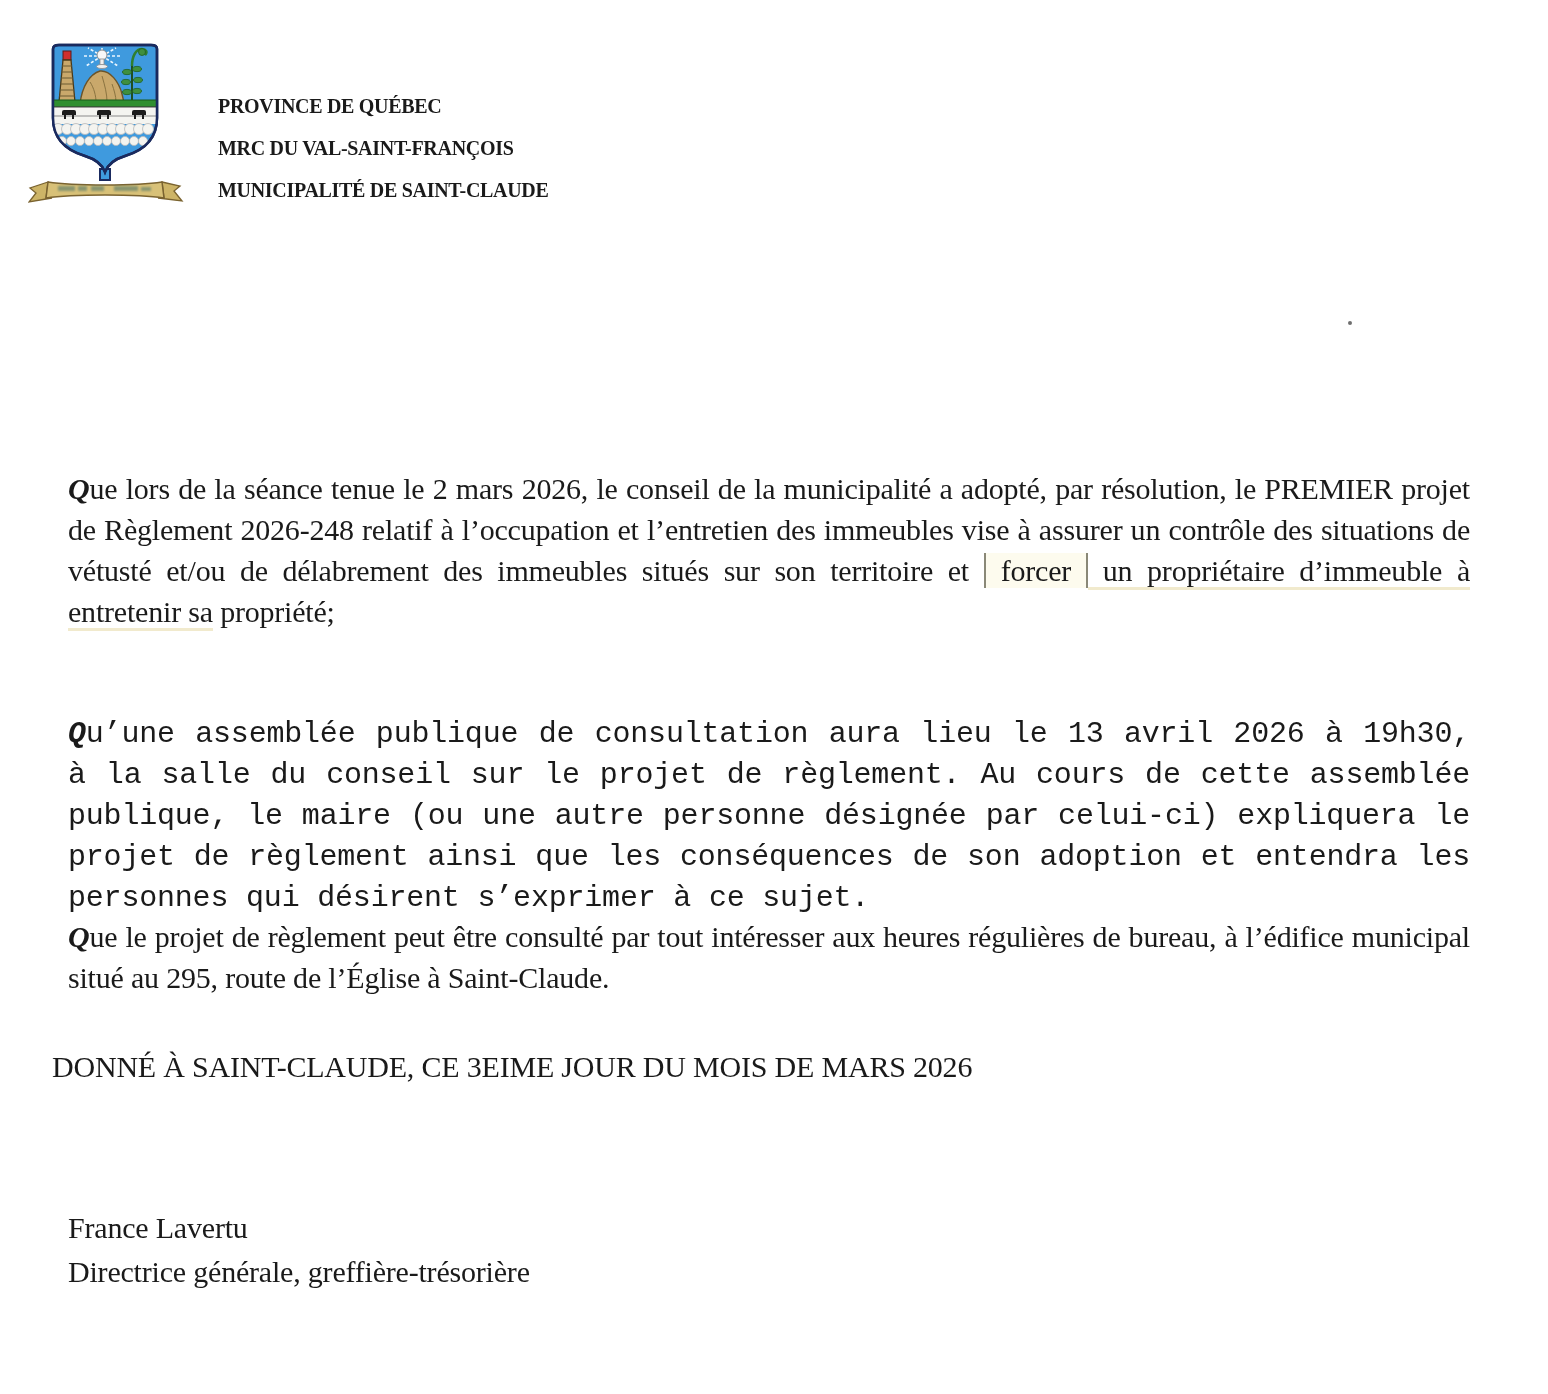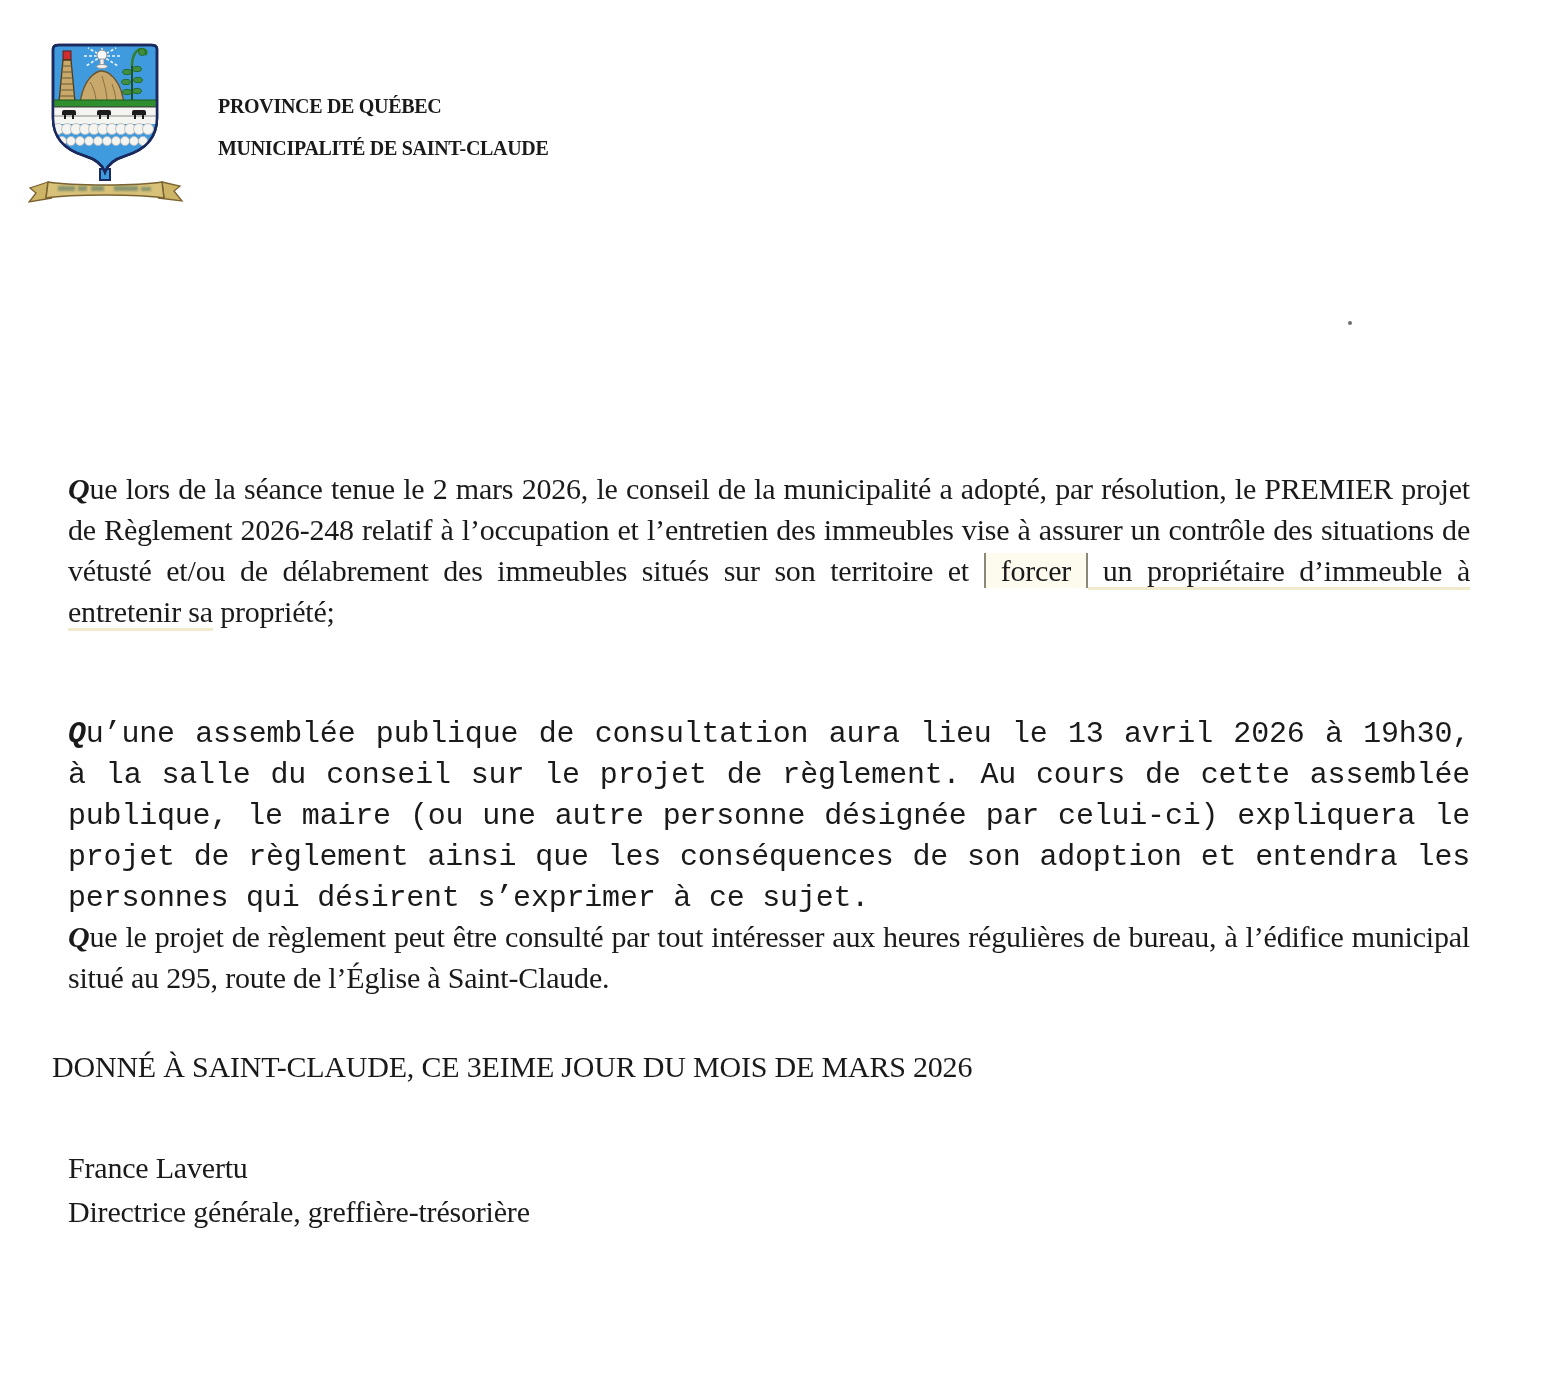--- a/index.html
+++ b/index.html
@@ -49,21 +49,21 @@
     padding: 1px 15px;
   }
   .seg-underlined { border-bottom: 3px solid #f1eacd; }
 
   .closing {
     position: absolute; left: 52px; top: 1050px;
     font-size: 30px; letter-spacing: -0.2px; white-space: nowrap;
   }
 
   .signature {
-    position: absolute; left: 68px; top: 1146px;
+    position: absolute; left: 68px; top: 1206px;
     font-size: 30px; line-height: 44px; letter-spacing: -0.2px;
   }
 
   
   .speck {
     position: absolute; left: 1348px; top: 321px;
     width: 4px; height: 4px; border-radius: 50%;
     background: #555; opacity: .85;
   }
 </style>
@@ -181,20 +181,21 @@
         <rect x="50" y="146" width="9" height="5"></rect>
         <rect x="63" y="146" width="13" height="5"></rect>
         <rect x="86" y="146" width="24" height="5"></rect>
         <rect x="113" y="147" width="10" height="4"></rect>
       </g>
     </g>
   </svg>
 
   <div class="org-header">
     <div>PROVINCE DE QUÉBEC</div>
+    <div>MRC DU VAL-SAINT-FRANÇOIS</div>
     <div>MUNICIPALITÉ DE SAINT-CLAUDE</div>
   </div>
 
 
   <div class="speck"></div>
 
   <p class="para p2"><span class="lead-letter">Q</span><span class="seg-plain">ue lors de la séance tenue le 2 mars 2026, le conseil de la municipalité a adopté, par résolution, le PREMIER projet de Règlement 2026-248 relatif à l’occupation et l’entretien des immeubles vise à assurer un contrôle des situations de vétusté et/ou de délabrement des immeubles situés sur son territoire et </span><span class="seg-boxed">forcer</span><span class="seg-underlined"> un propriétaire d’immeuble à entretenir sa</span><span class="seg-plain"> propriété;</span></p>
   <p class="para p3"><span class="lead-letter">Q</span><span class="seg-plain">u’une assemblée publique de consultation aura lieu le 13 avril 2026 à 19h30, à la salle du conseil sur le projet de règlement. Au cours de cette assemblée publique, le maire (ou une autre personne désignée par celui-ci) expliquera le projet de règlement ainsi que les conséquences de son adoption et entendra les personnes qui désirent s’exprimer à ce sujet.</span></p>
   <p class="para p4"><span class="lead-letter">Q</span><span class="seg-plain">ue le projet de règlement peut être consulté par tout intéresser aux heures régulières de bureau, à l’édifice municipal situé au 295, route de l’Église à Saint-Claude.</span></p>
 

